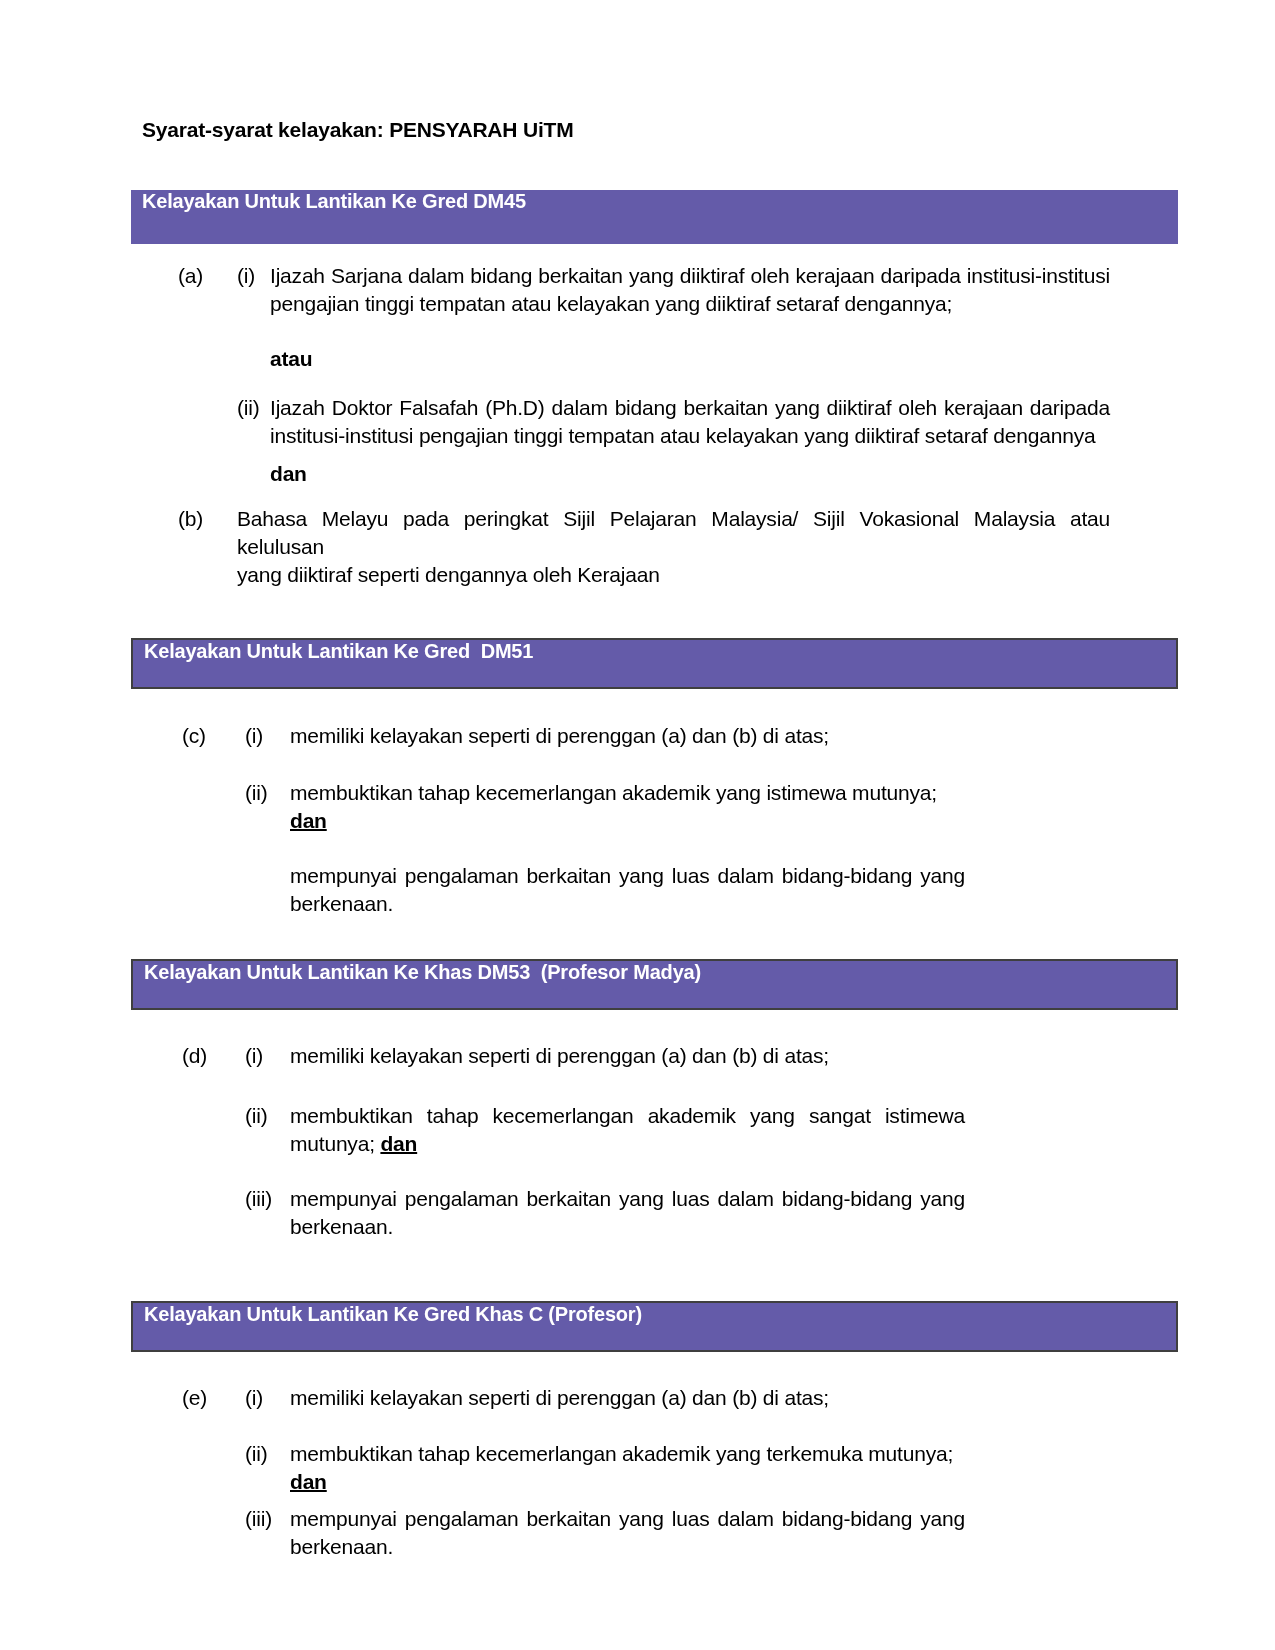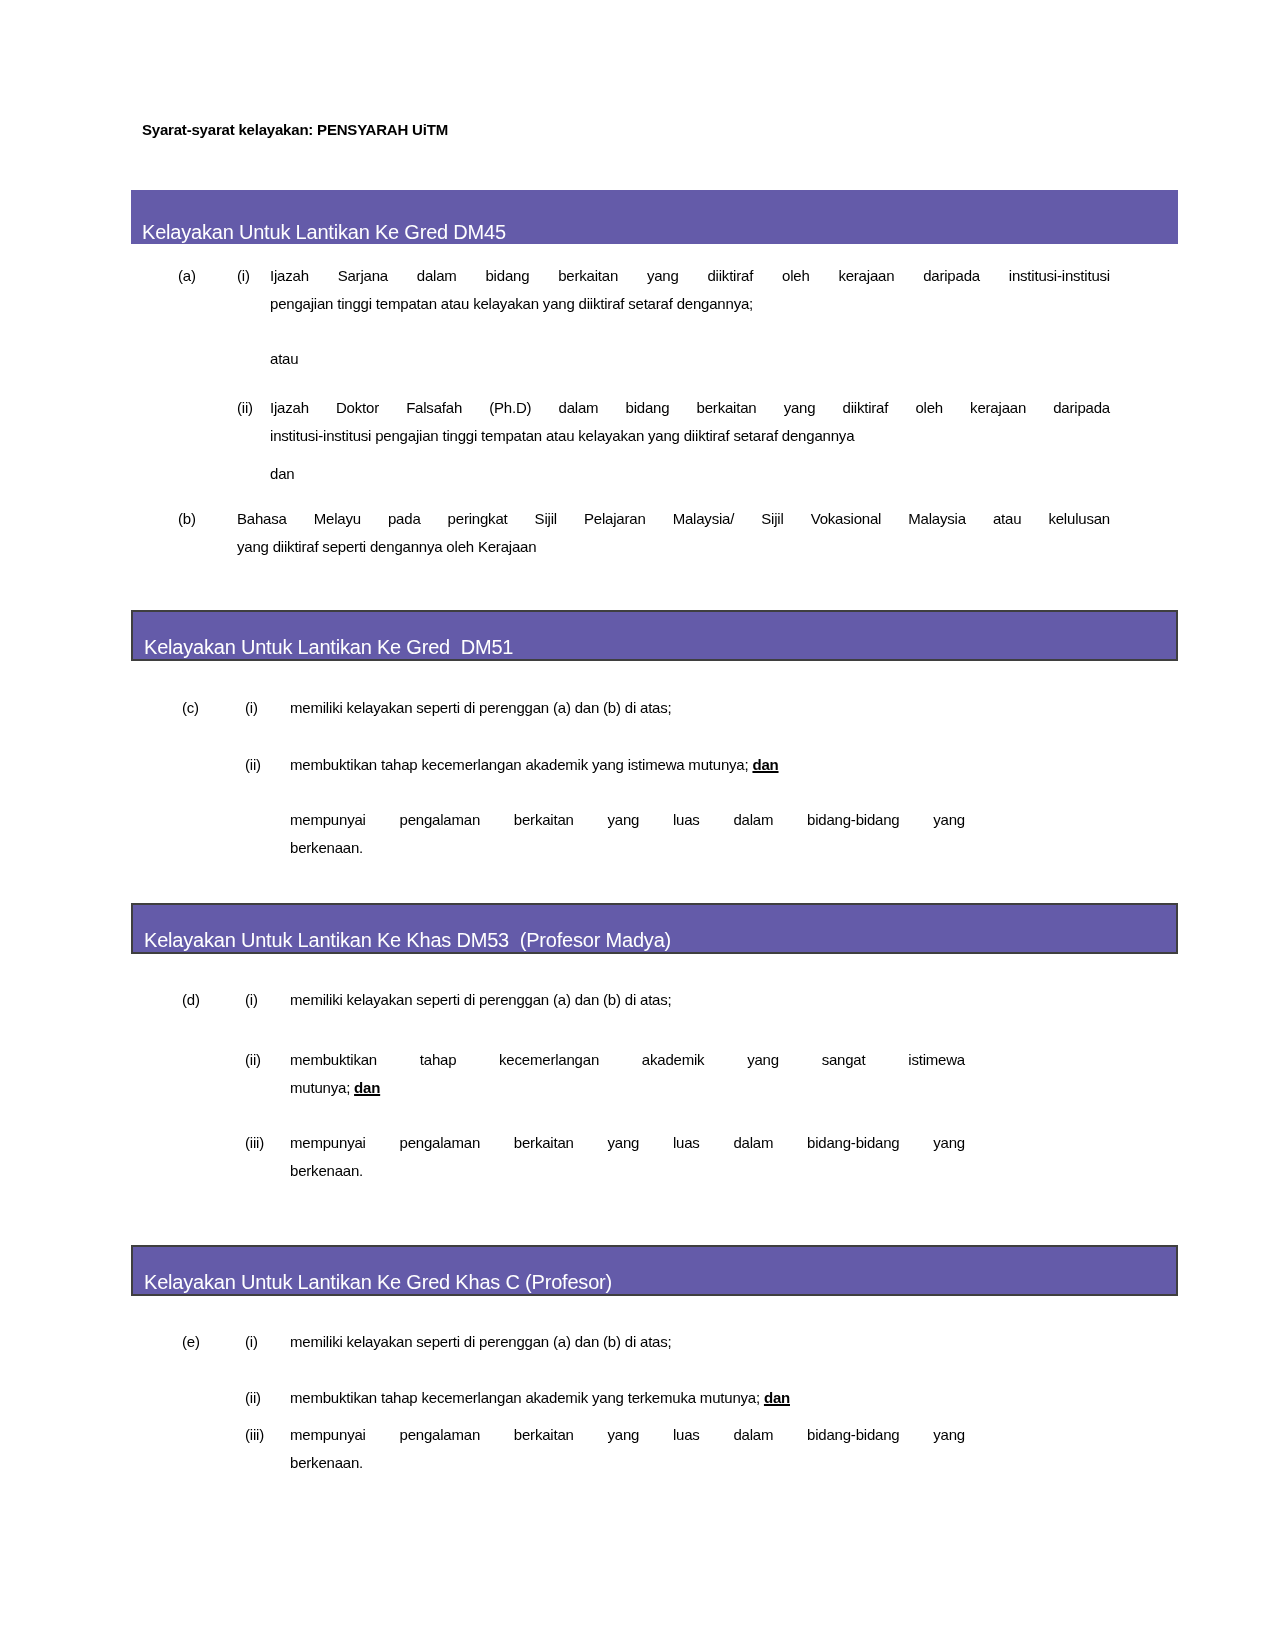--- a/index.html
+++ b/index.html
@@ -7,35 +7,35 @@
     width:1275px;height:1650px;background:#ffffff;
     font-family:"Liberation Sans", sans-serif;
     color:#000000;position:relative;overflow:hidden;
   }
   .title{
     margin:116px 0 0 142px;font-size:20px;font-weight:bold;line-height:24px;
     letter-spacing:-0.2px;
   }
   .bar{
     margin-left:131px;width:1047px;height:54px;box-sizing:border-box;
-    background:#645ba9;color:#ffffff;font-weight:normal;font-size:20px;
-    display:flex;align-items:flex-end;padding-left:11px;letter-spacing:-0.2px;
+    background:#645ba9;color:#ffffff;font-weight:bold;font-size:20px;
+    display:flex;align-items:flex-start;padding-left:11px;letter-spacing:-0.2px;
   }
   .bar.bordered{border:2px solid #3f3f3f;height:51px;}
   .bar span{white-space:pre;}
   .bar1{margin-top:46px;}
   .bar2{margin-top:49px;}
   .bar3{margin-top:41px;}
   .bar4{margin-top:60px;}
-  .txt{font-size:15px;line-height:28px;letter-spacing:-0.2px;}
+  .txt{font-size:21px;line-height:28px;letter-spacing:-0.2px;}
   .rowA{margin-left:178px;width:932px;display:grid;grid-template-columns:59px 33px 840px;}
   .rowB{margin-left:178px;width:932px;display:grid;grid-template-columns:59px 873px;}
   .rowC{margin-left:182px;width:783px;display:grid;grid-template-columns:63px 45px 675px;}
   .contC{margin-left:290px;width:675px;}
-  .aux{margin-left:270px;font-weight:normal;}
+  .aux{margin-left:270px;font-weight:bold;}
   .just{text-align:justify;text-align-last:justify;text-justify:inter-word;}
   .danu{font-weight:bold;text-decoration:underline;text-decoration-thickness:2px;}
   .mtAI{margin-top:18px;}
   .mtAtau{margin-top:27px;}
   .mtAII{margin-top:21px;}
   .mtDan{margin-top:10px;}
   .mtB{margin-top:17px;}
   .mtCI{margin-top:33px;}
   .mtCII{margin-top:29px;}
   .mtCcont{margin-top:27px;}

